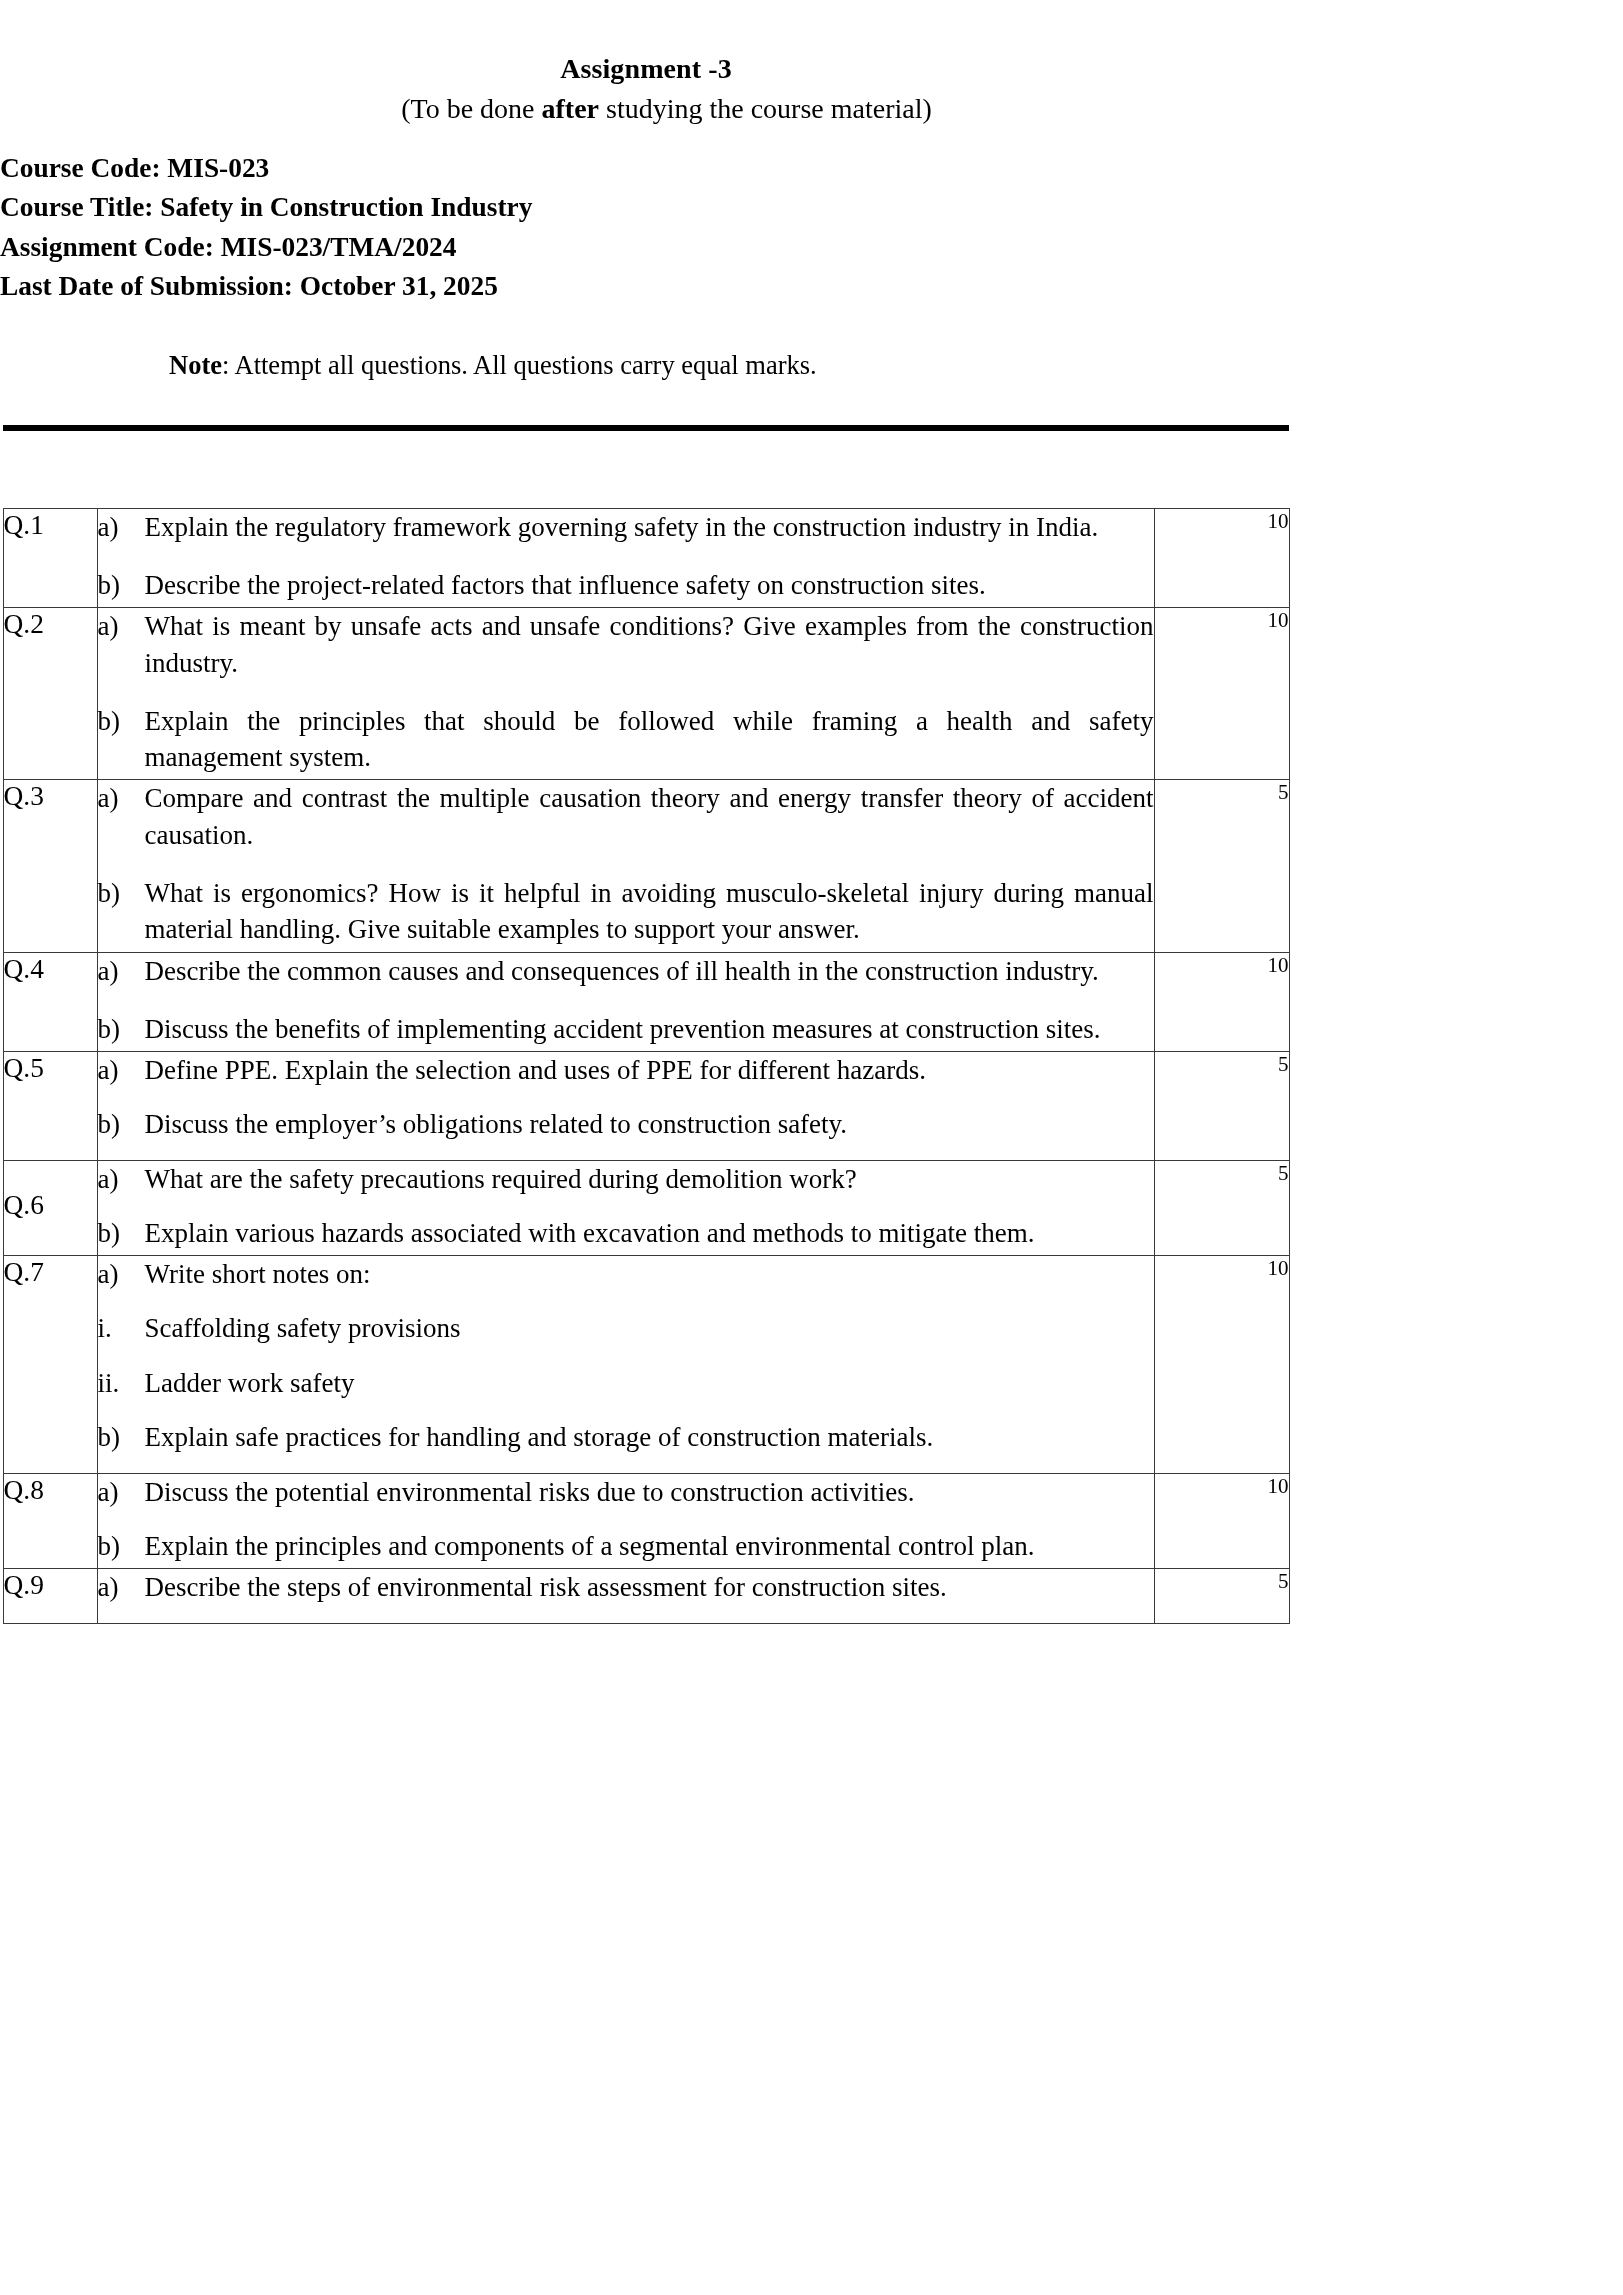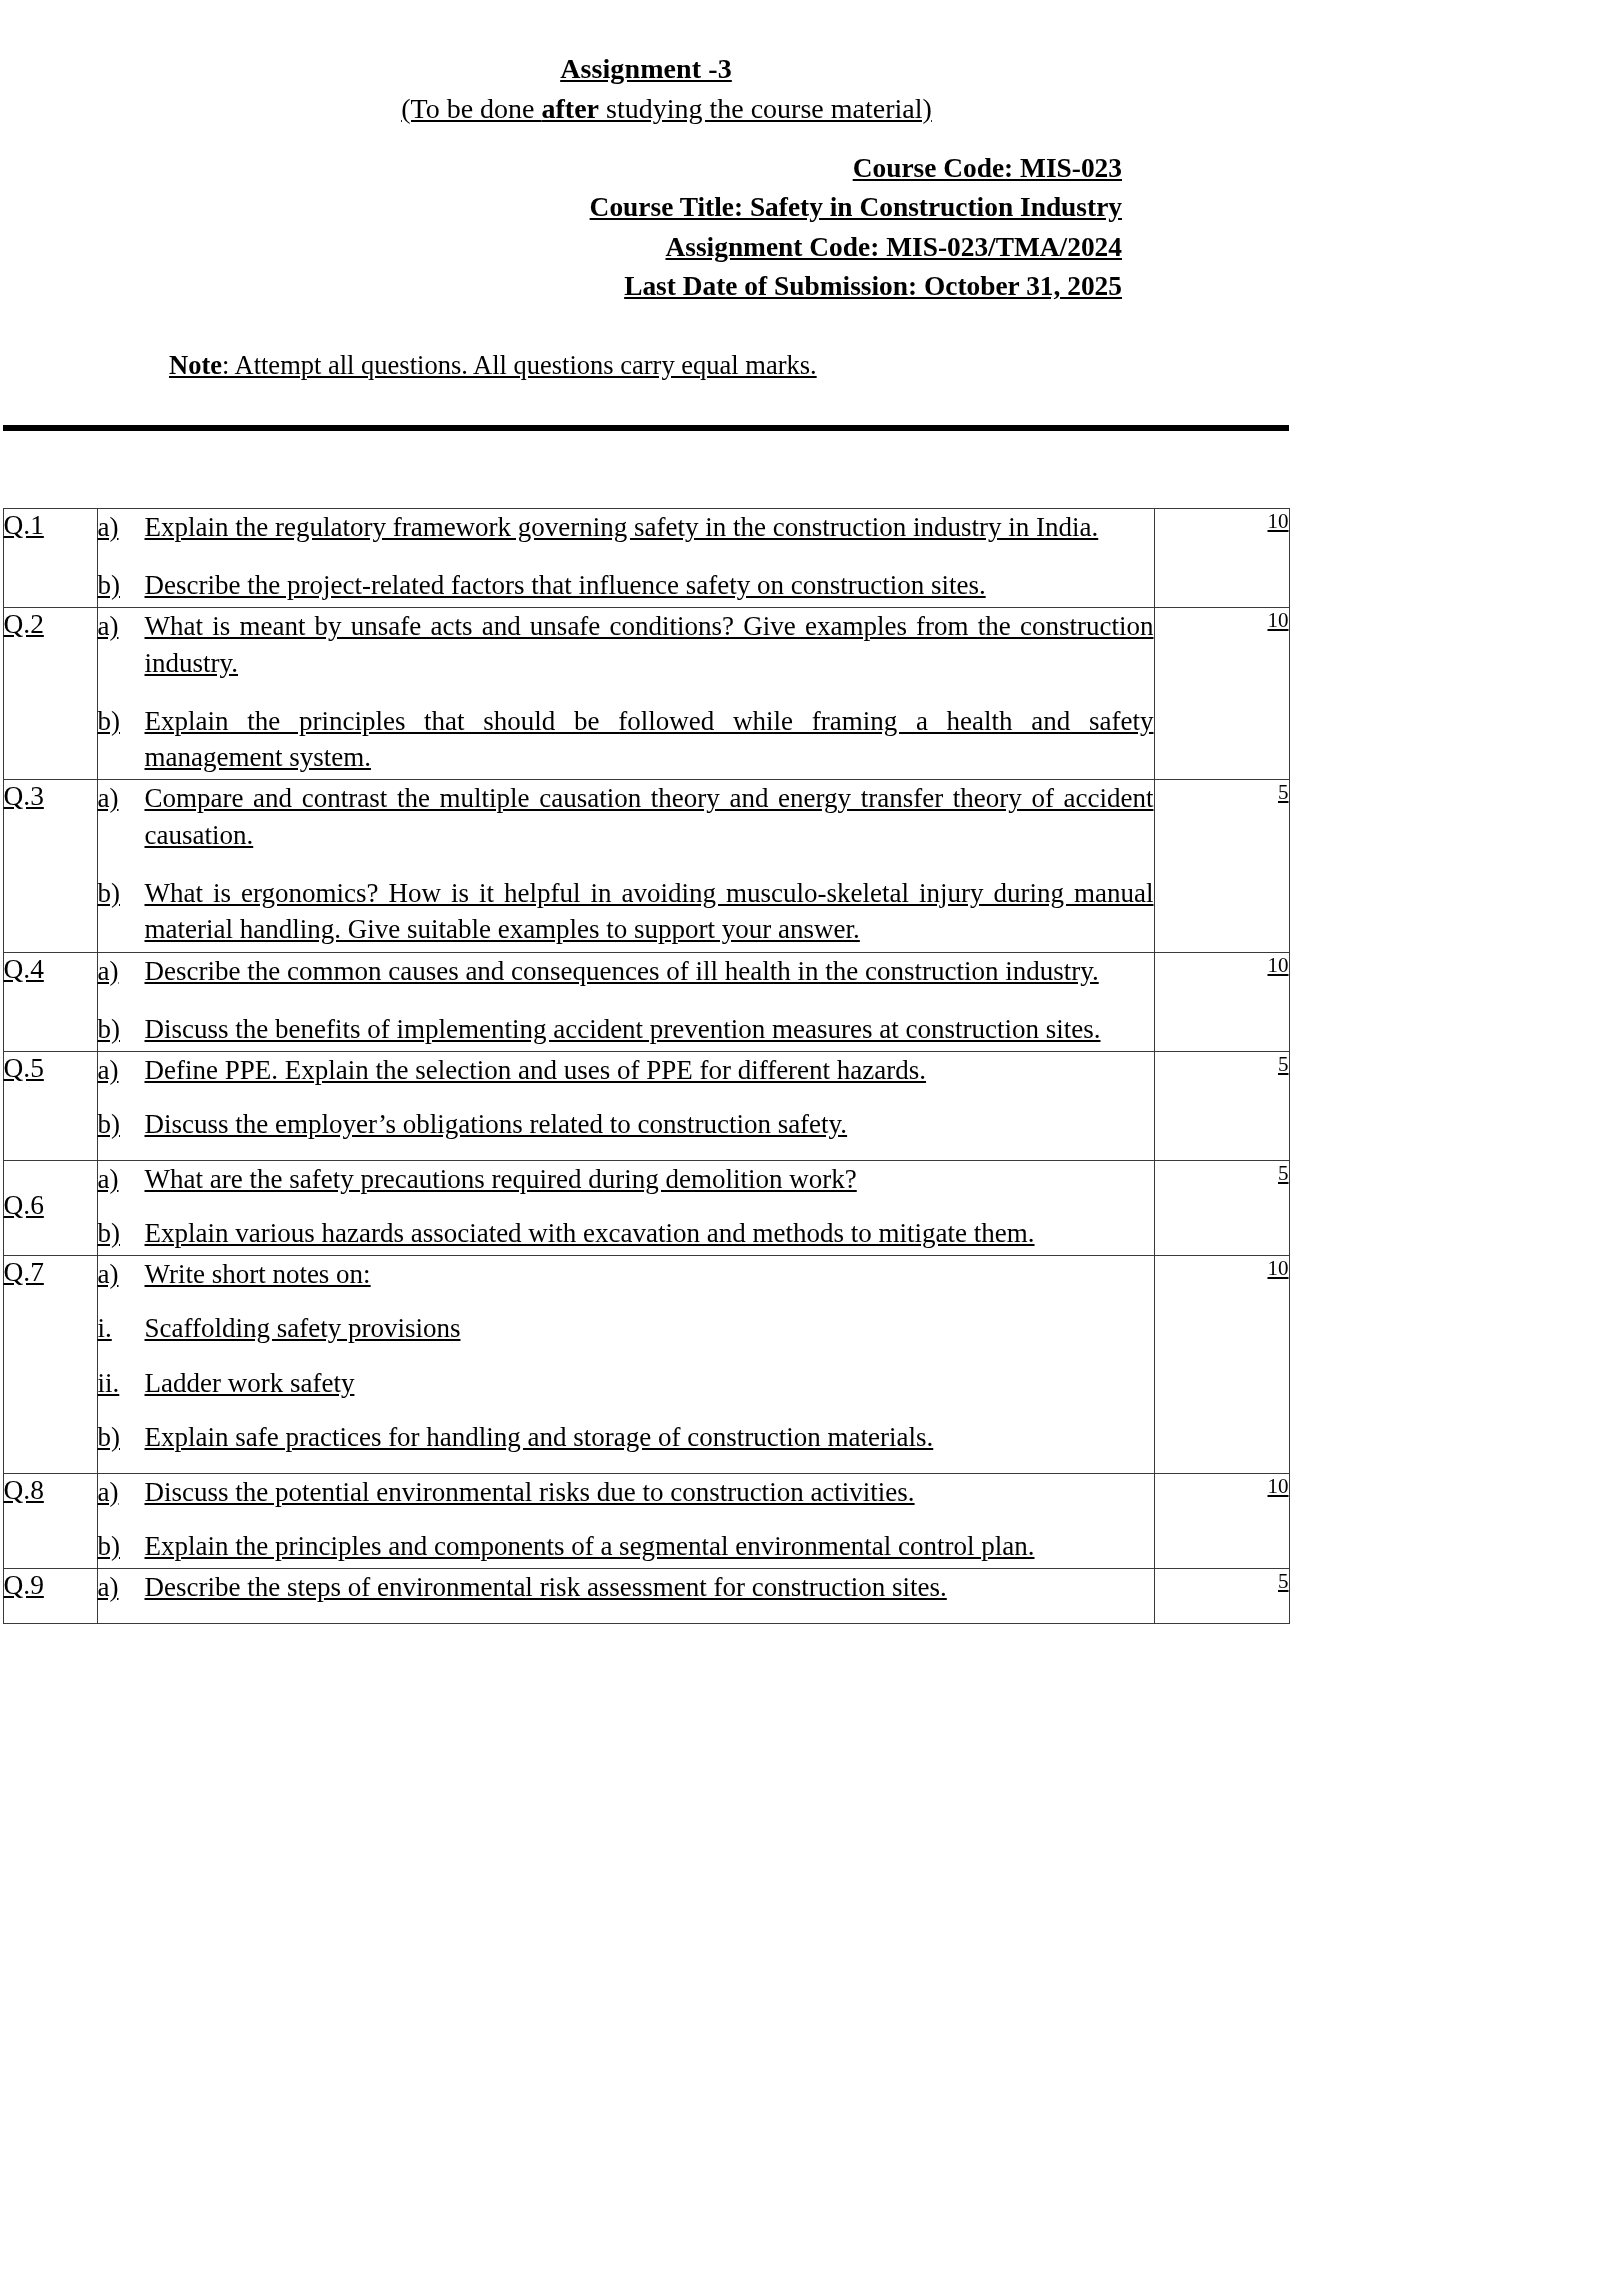--- a/index.html
+++ b/index.html
@@ -15,21 +15,20 @@
     color: #000000;
     -webkit-font-smoothing: antialiased;
   }
   .page {
     position: relative;
     width: 1292px;
     height: 2296px;
     box-sizing: border-box;
     padding: 0;
     overflow: hidden;
-    text-decoration: underline;
   }
 
   
   .header {
     padding-top: 51px;
   }
   .title-line {
     text-align: center;
     font-size: 28px;
     font-weight: bold;
@@ -44,21 +43,21 @@
     margin-top: 3.9px;
     padding-left: 41px;
   }
   .subtitle-line .em {
     font-weight: bold;
   }
 
   .meta-block {
     margin-top: 21.6px;
     padding-right: 170px;
-    text-align: right;
+    text-align: left;
     font-size: 27.4px;
     font-weight: bold;
     line-height: 1.44;
   }
   .meta-block div {
     white-space: nowrap;
   }
 
   .note-line {
     margin-top: 41px;

